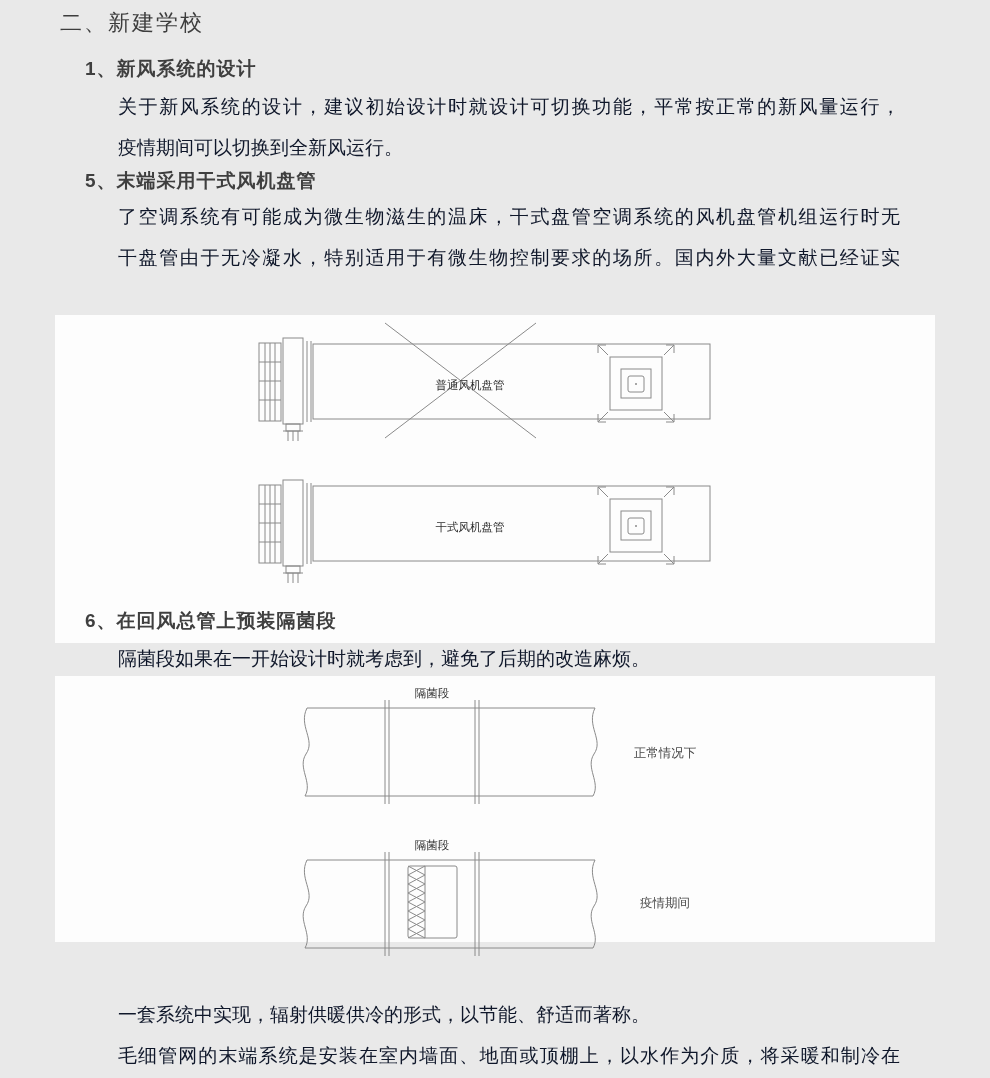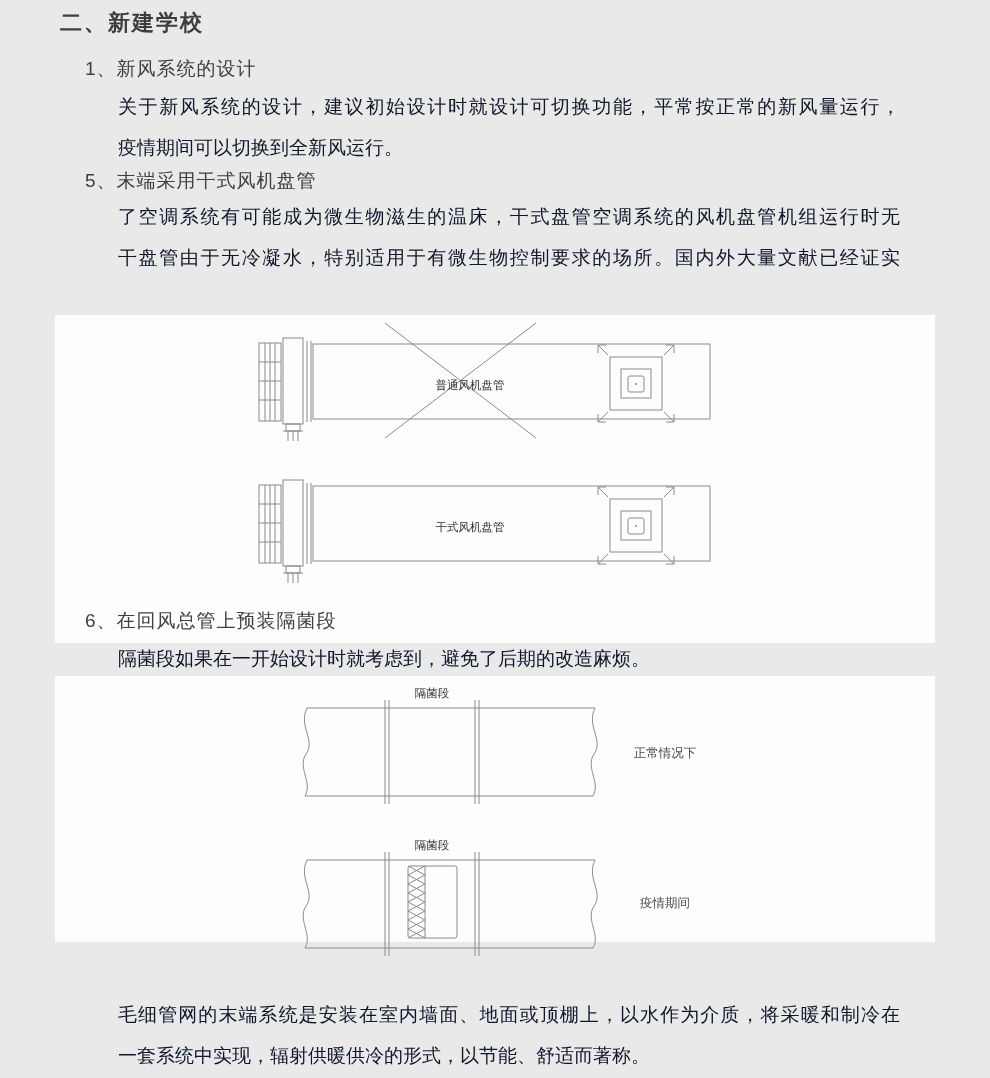--- a/index.html
+++ b/index.html
@@ -1,19 +1,19 @@
 <!DOCTYPE html>
 <html><head>
 <meta charset="utf-8">
 <style>
   html,body{margin:0;padding:0}
   body{width:990px;height:1078px;background:#e9e9e9;font-family:"Liberation Sans",sans-serif;overflow:hidden}
   .page{position:relative;width:990px;height:1078px;background:#e9e9e9;overflow:hidden}
-  .h1{position:absolute;left:60px;top:8px;font-size:22px;font-weight:bold;color:#3d3d3d;letter-spacing:2px;white-space:nowrap}
-  .h2{position:absolute;left:85px;font-size:19px;font-weight:normal;color:#3f3f3f;letter-spacing:1px;white-space:nowrap}
+  .h1{position:absolute;left:60px;top:8px;font-size:22px;font-weight:normal;color:#3d3d3d;letter-spacing:2px;white-space:nowrap}
+  .h2{position:absolute;left:85px;font-size:19px;font-weight:bold;color:#3f3f3f;letter-spacing:1px;white-space:nowrap}
   .para{position:absolute;left:118px;width:782px;font-size:19px;color:#0f172a}
   .para .ln{height:41px;line-height:41px;text-align:justify;text-align-last:justify;overflow:hidden}
   .para .ln.last{text-align-last:left}
   .panel{position:absolute;left:55px;width:880px;background:#fdfdfd}
   .panel svg{display:block}
   .dline{stroke:#8a8a8a;stroke-width:1;fill:none}
   .dlabel{font-family:"DejaVu Serif",serif;font-size:11.5px;fill:#2f2f2f}
   .dcaption{font-family:"DejaVu Serif",serif;font-size:12.5px;fill:#4a4a4a}
 </style>
 </head>
@@ -128,17 +128,17 @@
           <rect x="353" y="190" width="49" height="72" rx="2"></rect>
           <line x1="370" y1="190" x2="370" y2="262"></line>
           <path d="M353 190 L370 199 M370 190 L353 199 M353 199 L370 208 M370 199 L353 208 M353 208 L370 217 M370 208 L353 217 M353 217 L370 226 M370 217 L353 226 M353 226 L370 235 M370 226 L353 235 M353 235 L370 244 M370 235 L353 244 M353 244 L370 253 M370 244 L353 253 M353 253 L370 262 M370 253 L353 262"></path>
         </g>
         <text class="dcaption" x="610" y="231" text-anchor="middle">疫情期间</text>
       </g>
     </svg>
   </div>
 
   <div class="para" style="top:994px">
+    <div class="ln last">一套系统中实现，辐射供暖供冷的形式，以节能、舒适而著称。</div>
     <div class="ln">毛细管网的末端系统是安装在室内墙面、地面或顶棚上，以水作为介质，将采暖和制冷在</div>
-    <div class="ln last">一套系统中实现，辐射供暖供冷的形式，以节能、舒适而著称。</div>
   </div>
 
 </div>
 
 </body></html>

